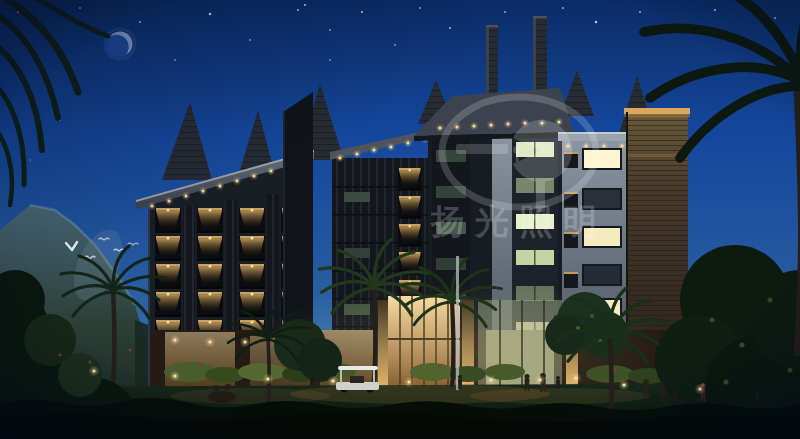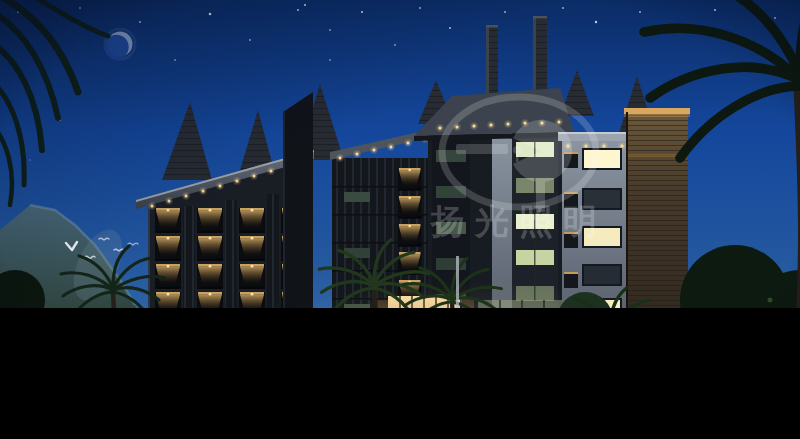--- a/index.html
+++ b/index.html
@@ -1,16 +1,16 @@
 <!DOCTYPE html>
 <html><head>
 <meta charset="utf-8">
 <style>
   html,body{margin:0;padding:0;background:#000;}
-  .stage{position:relative;width:800px;height:308px;overflow:hidden;font-family:"DejaVu Sans",sans-serif;}
+  .stage{position:relative;width:800px;height:439px;overflow:hidden;font-family:"DejaVu Sans",sans-serif;}
   .stage svg{display:block;}
   text.wm{font-family:"DejaVu Sans",sans-serif;font-weight:bold;}
 </style>
 </head>
 <body>
 
 <div class="stage">
 <svg width="800" height="439" viewBox="0 0 800 439" xmlns="http://www.w3.org/2000/svg">
   <defs>
     <linearGradient id="g-sky" x1="0" y1="0" x2="0" y2="1">

